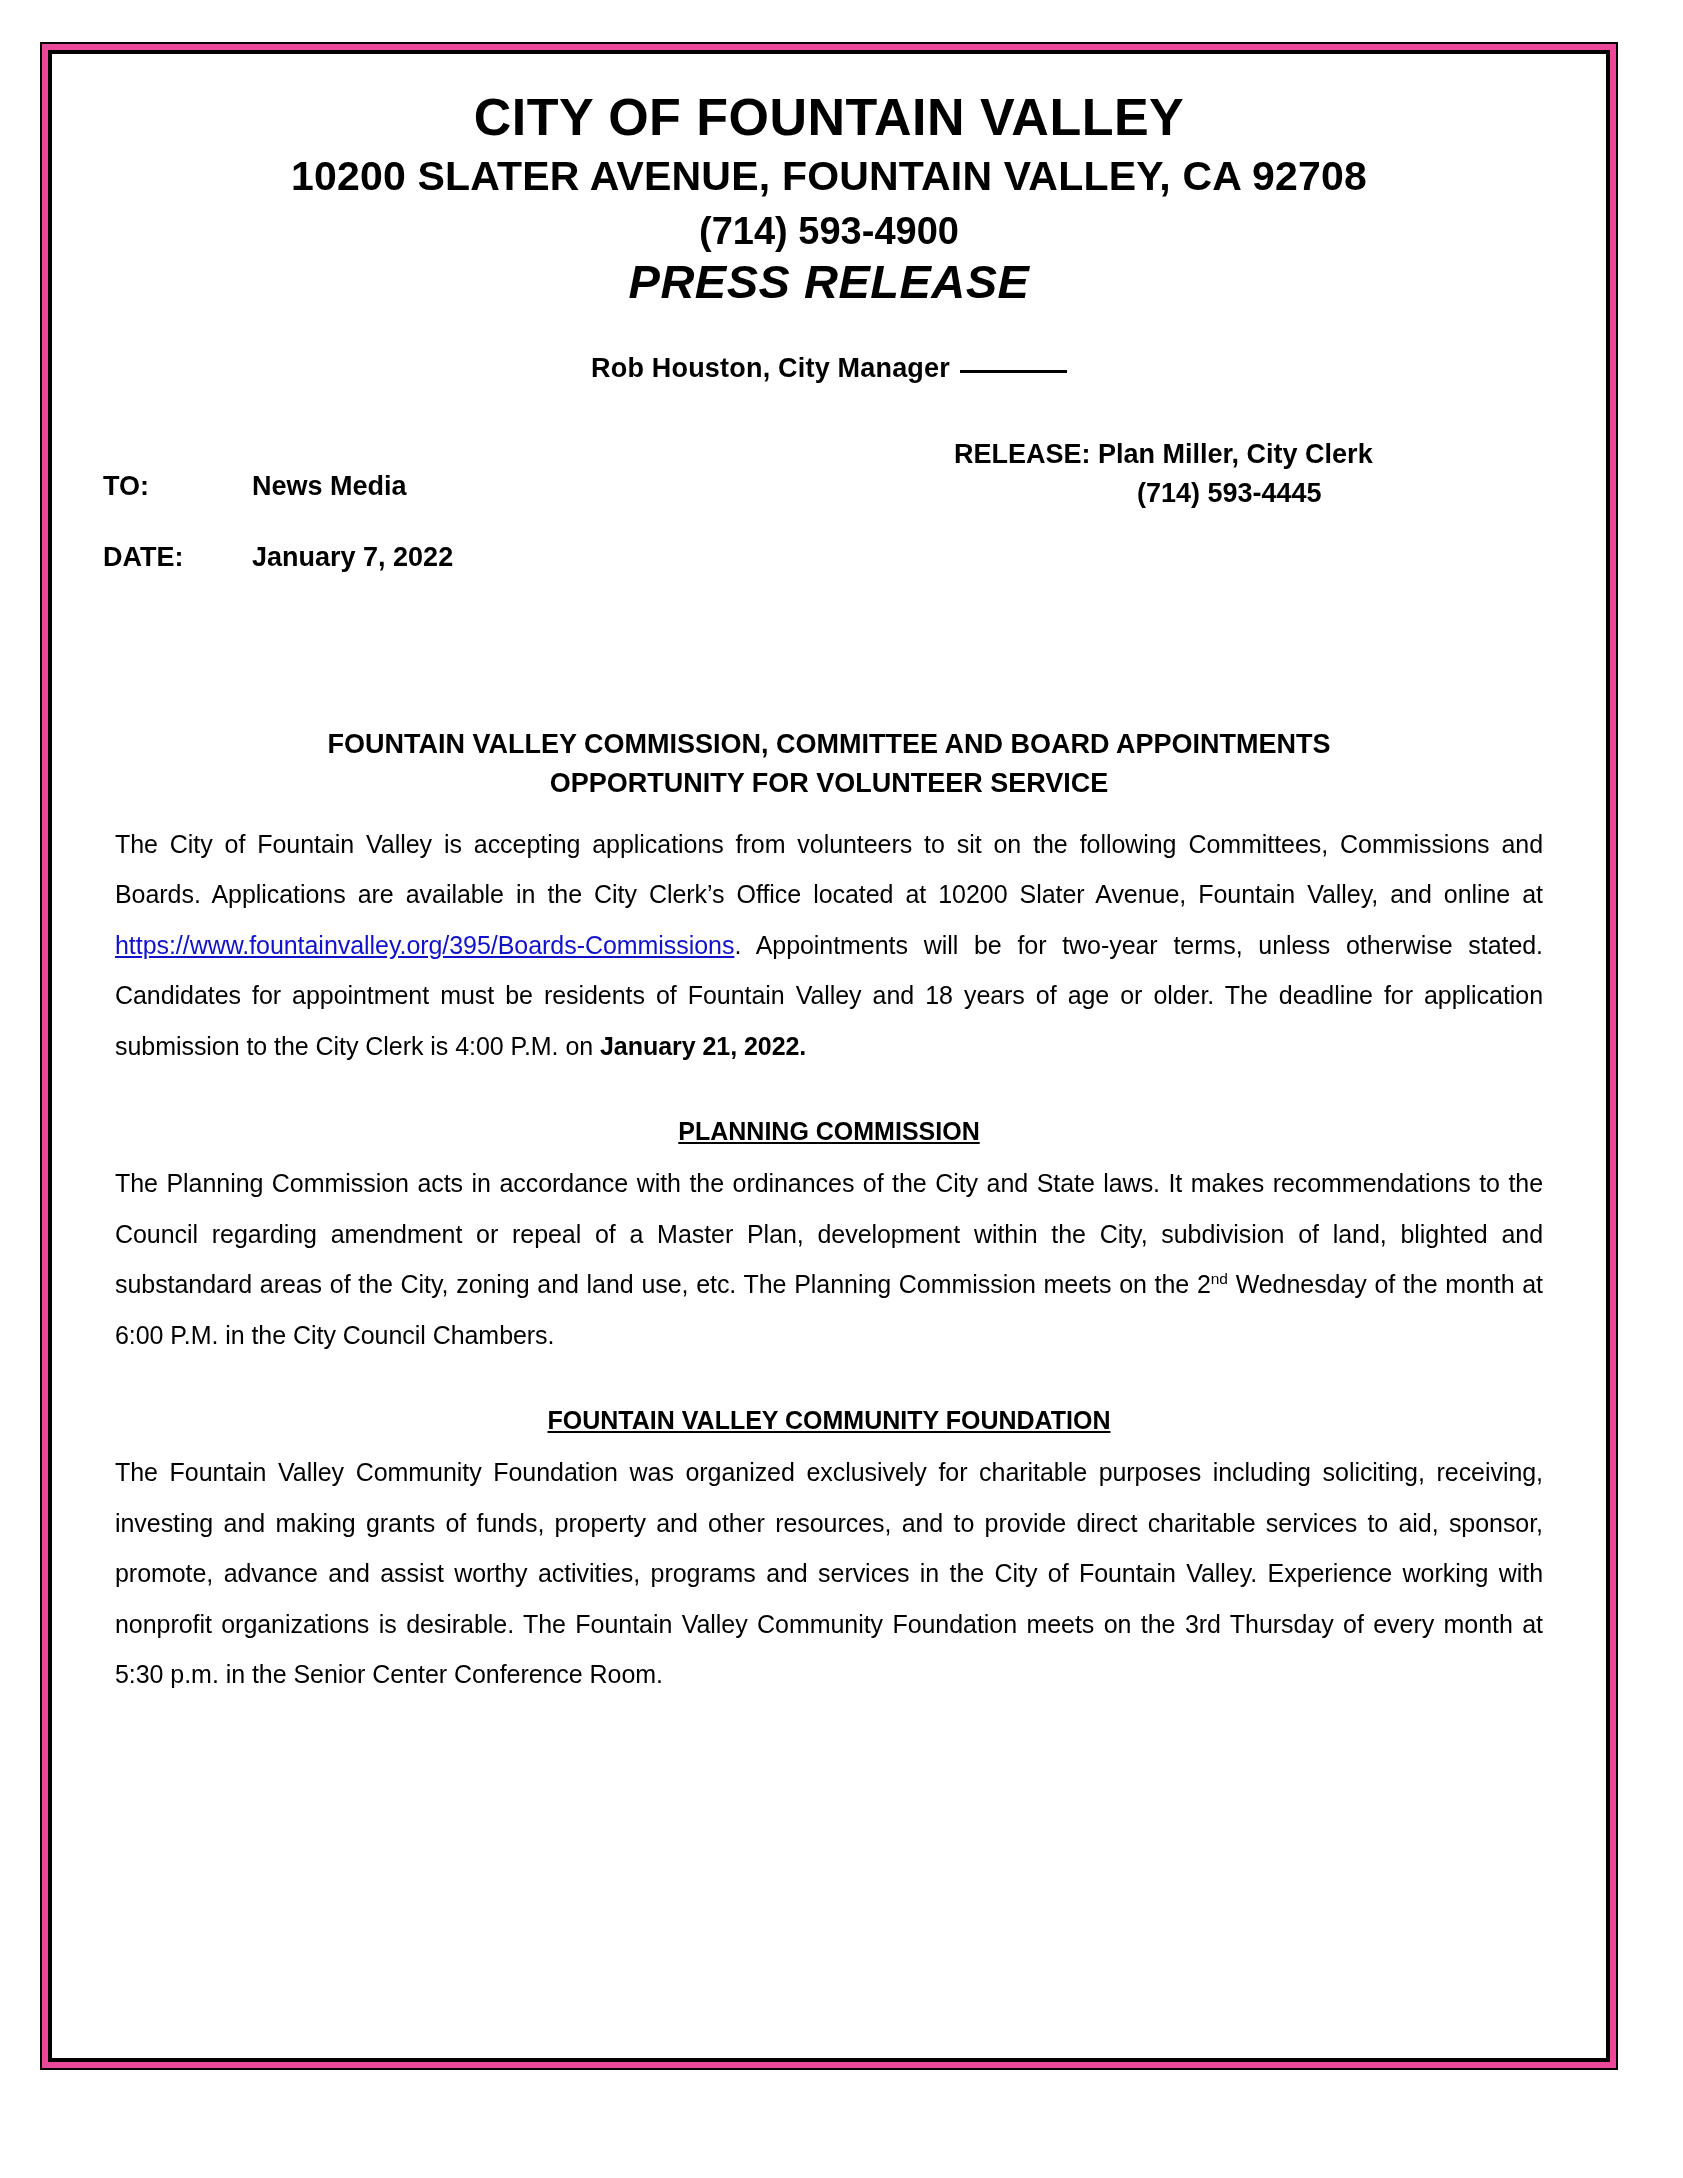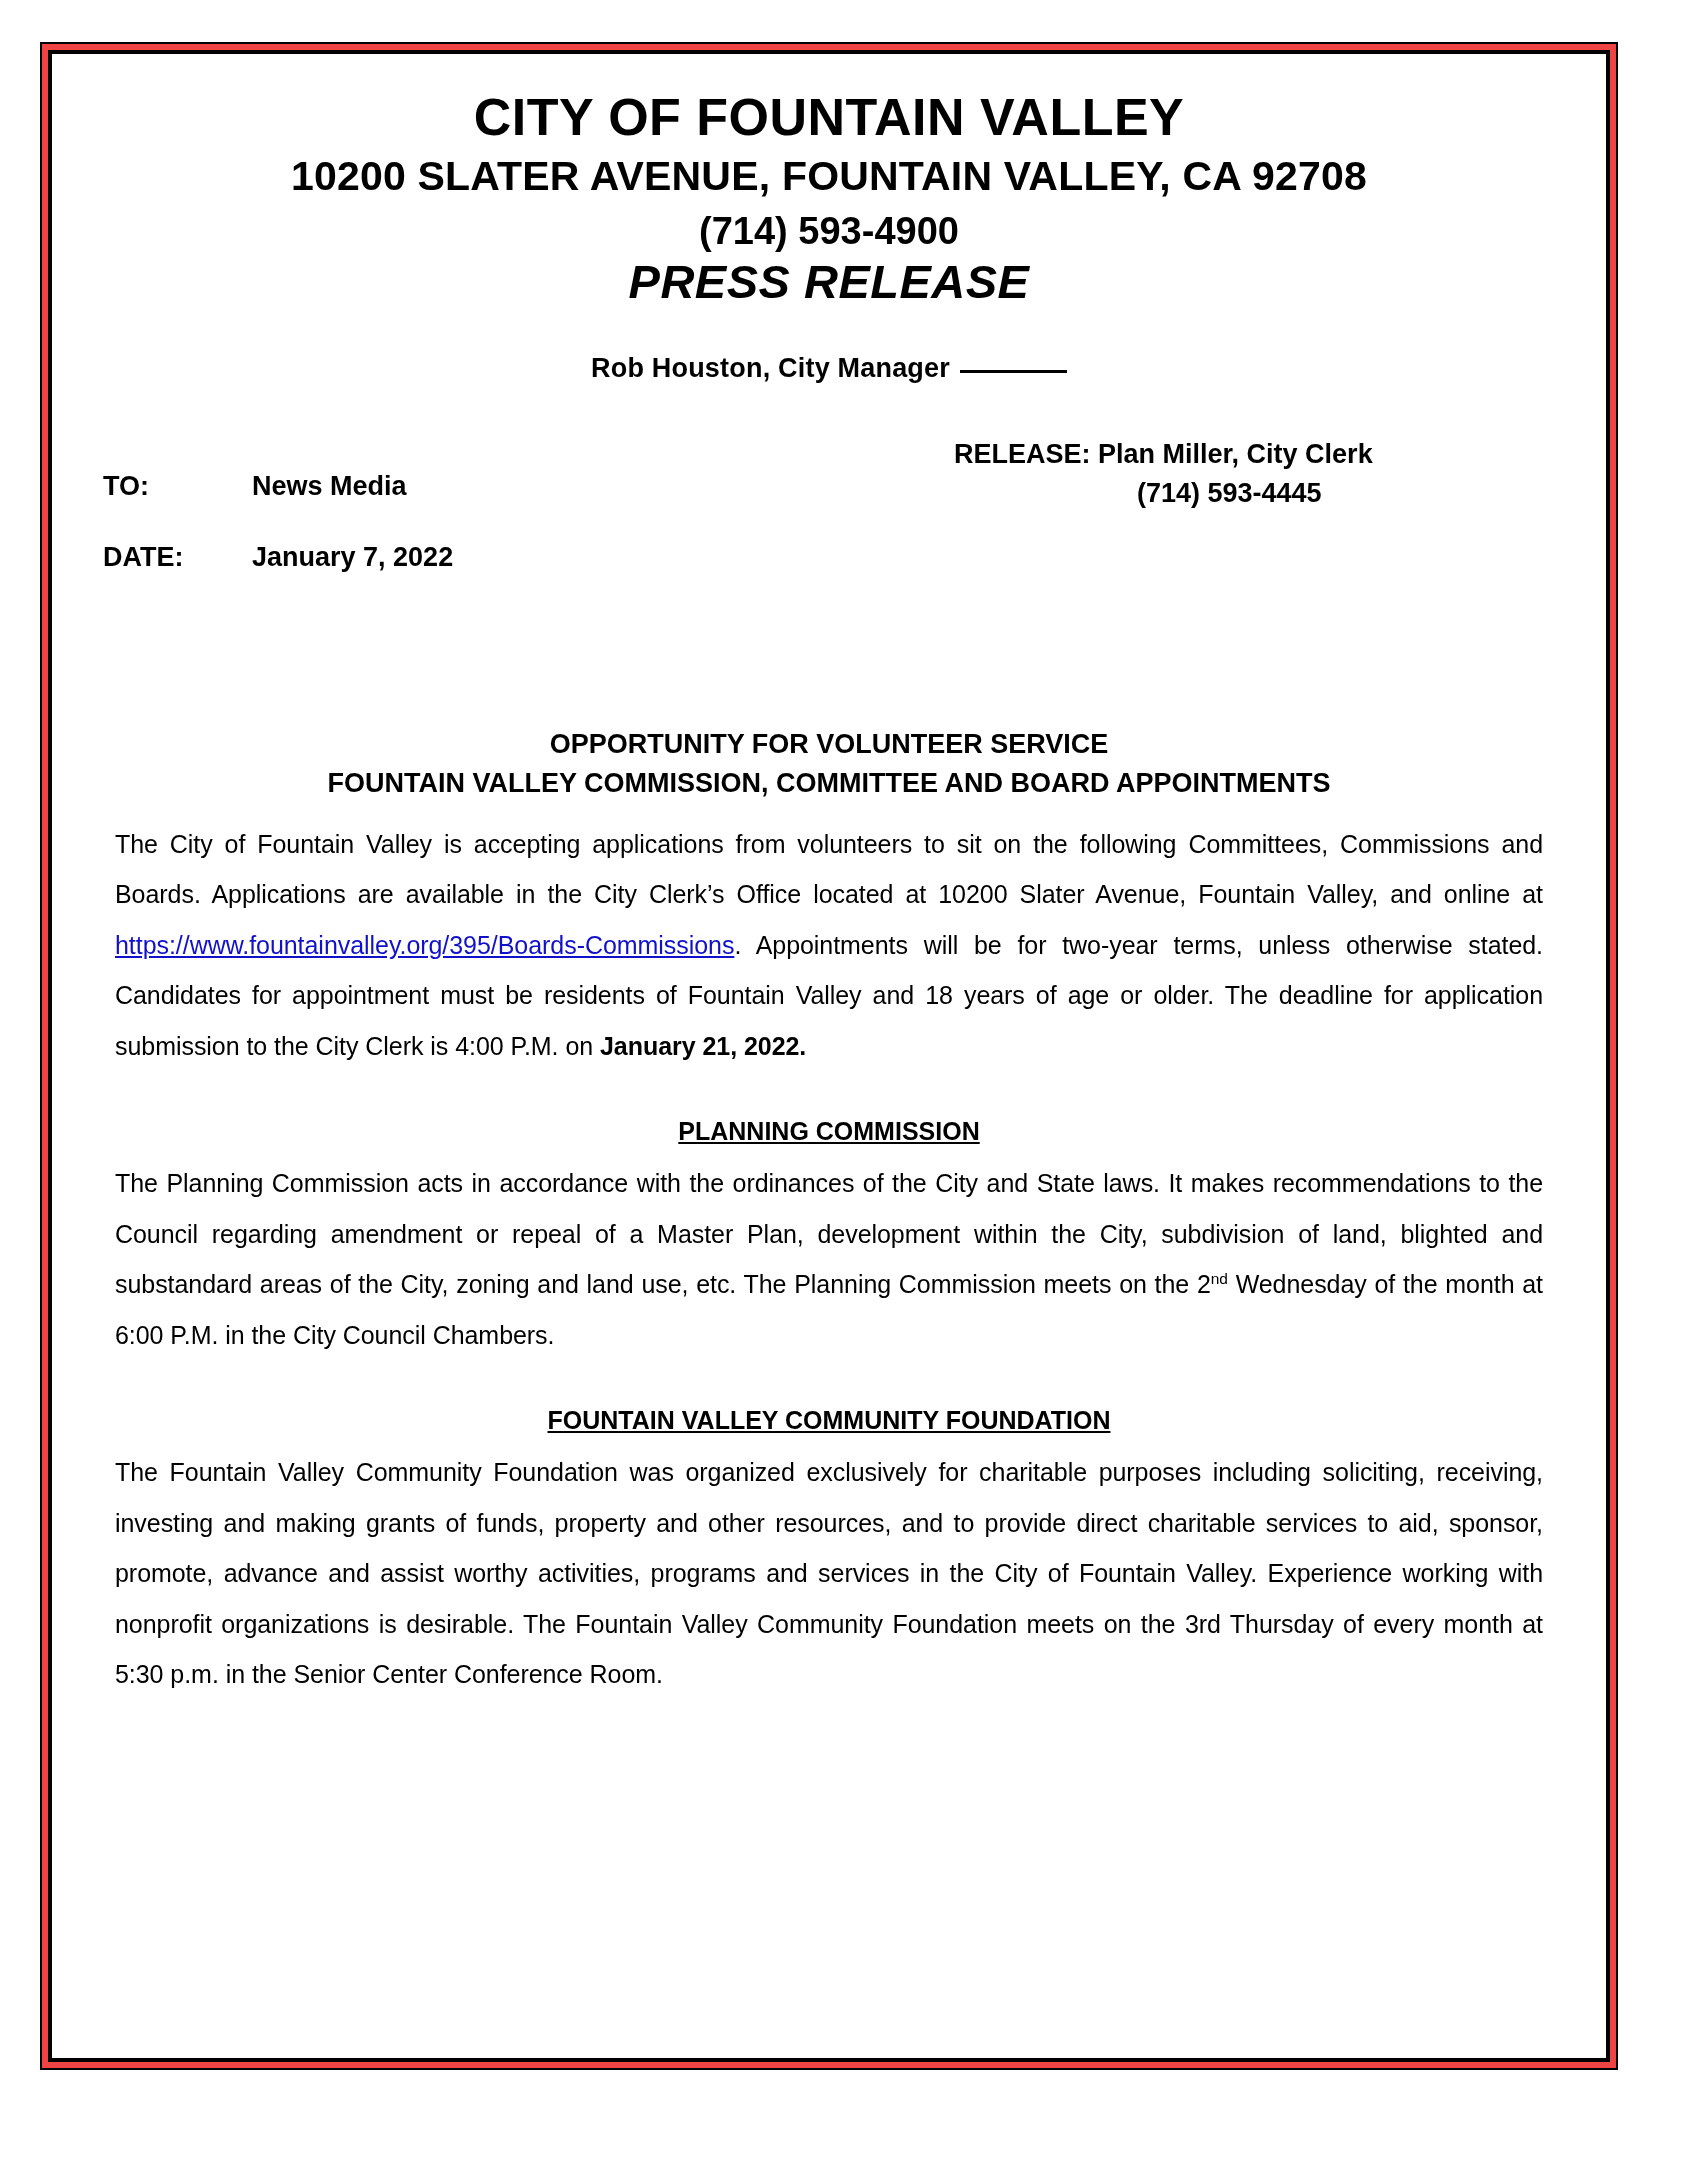--- a/index.html
+++ b/index.html
@@ -17,21 +17,21 @@
 
   
   .page {
     position: absolute;
     left: 40px;
     top: 42px;
     width: 1578px;
     height: 2028px;
     border: 2px solid #000;
     box-sizing: border-box;
-    background: #ef4444;
+    background: #ec4899;
   }
   .page-inner {
     position: absolute;
     left: 6px;
     top: 6px;
     right: 6px;
     bottom: 6px;
     border: 4px solid #000;
     box-sizing: border-box;
     background: #fff;
@@ -193,22 +193,22 @@
           <div class="row">
             <span>RELEASE:</span>
             <span>Plan Miller, City Clerk</span>
           </div>
           <span class="phone">(714) 593-4445</span>
         </div>
         <div class="clear"></div>
       </div>
 
       <div class="title-block">
+        <div>FOUNTAIN VALLEY COMMISSION, COMMITTEE AND BOARD APPOINTMENTS</div>
         <div>OPPORTUNITY FOR VOLUNTEER SERVICE</div>
-        <div>FOUNTAIN VALLEY COMMISSION, COMMITTEE AND BOARD APPOINTMENTS</div>
       </div>
 
       <p class="body first"><span>The City of Fountain Valley is accepting applications from volunteers to sit on the following Committees, Commissions and Boards. Applications are available in the City Clerk’s Office located at 10200 Slater Avenue, Fountain Valley, and online at </span><a class="doc-link" href="#">https://www.fountainvalley.org/395/Boards-Commissions</a><span>. Appointments will be for two-year terms, unless otherwise stated.  Candidates for appointment must be residents of Fountain Valley and 18 years of age or older. The deadline for application submission to the City Clerk is 4:00 P.M. on </span><b>January 21, 2022.</b></p>
 
       <div class="section-heading">PLANNING COMMISSION</div>
       <p class="body"><span>The Planning Commission acts in accordance with the ordinances of the City and State laws. It makes recommendations to the Council regarding amendment or repeal of a Master Plan, development within the City, subdivision of land, blighted and substandard areas of the City, zoning and land use, etc.  The Planning Commission meets on the </span><span class="nowrap"><span>2</span><sup>nd</sup></span><span> Wednesday of the month at 6:00 P.M. in the City Council Chambers.</span></p>
 
       <div class="section-heading">FOUNTAIN VALLEY COMMUNITY FOUNDATION</div>
       <p class="body">The Fountain Valley Community Foundation was organized exclusively for charitable purposes including soliciting, receiving, investing and making grants of funds, property and other resources, and to provide direct charitable services to aid, sponsor, promote, advance and assist worthy activities, programs and services in the City of Fountain Valley.  Experience working with nonprofit organizations is desirable. The Fountain Valley Community Foundation meets on the 3rd Thursday of every month at 5:30 p.m. in the Senior Center Conference Room.</p>
 

